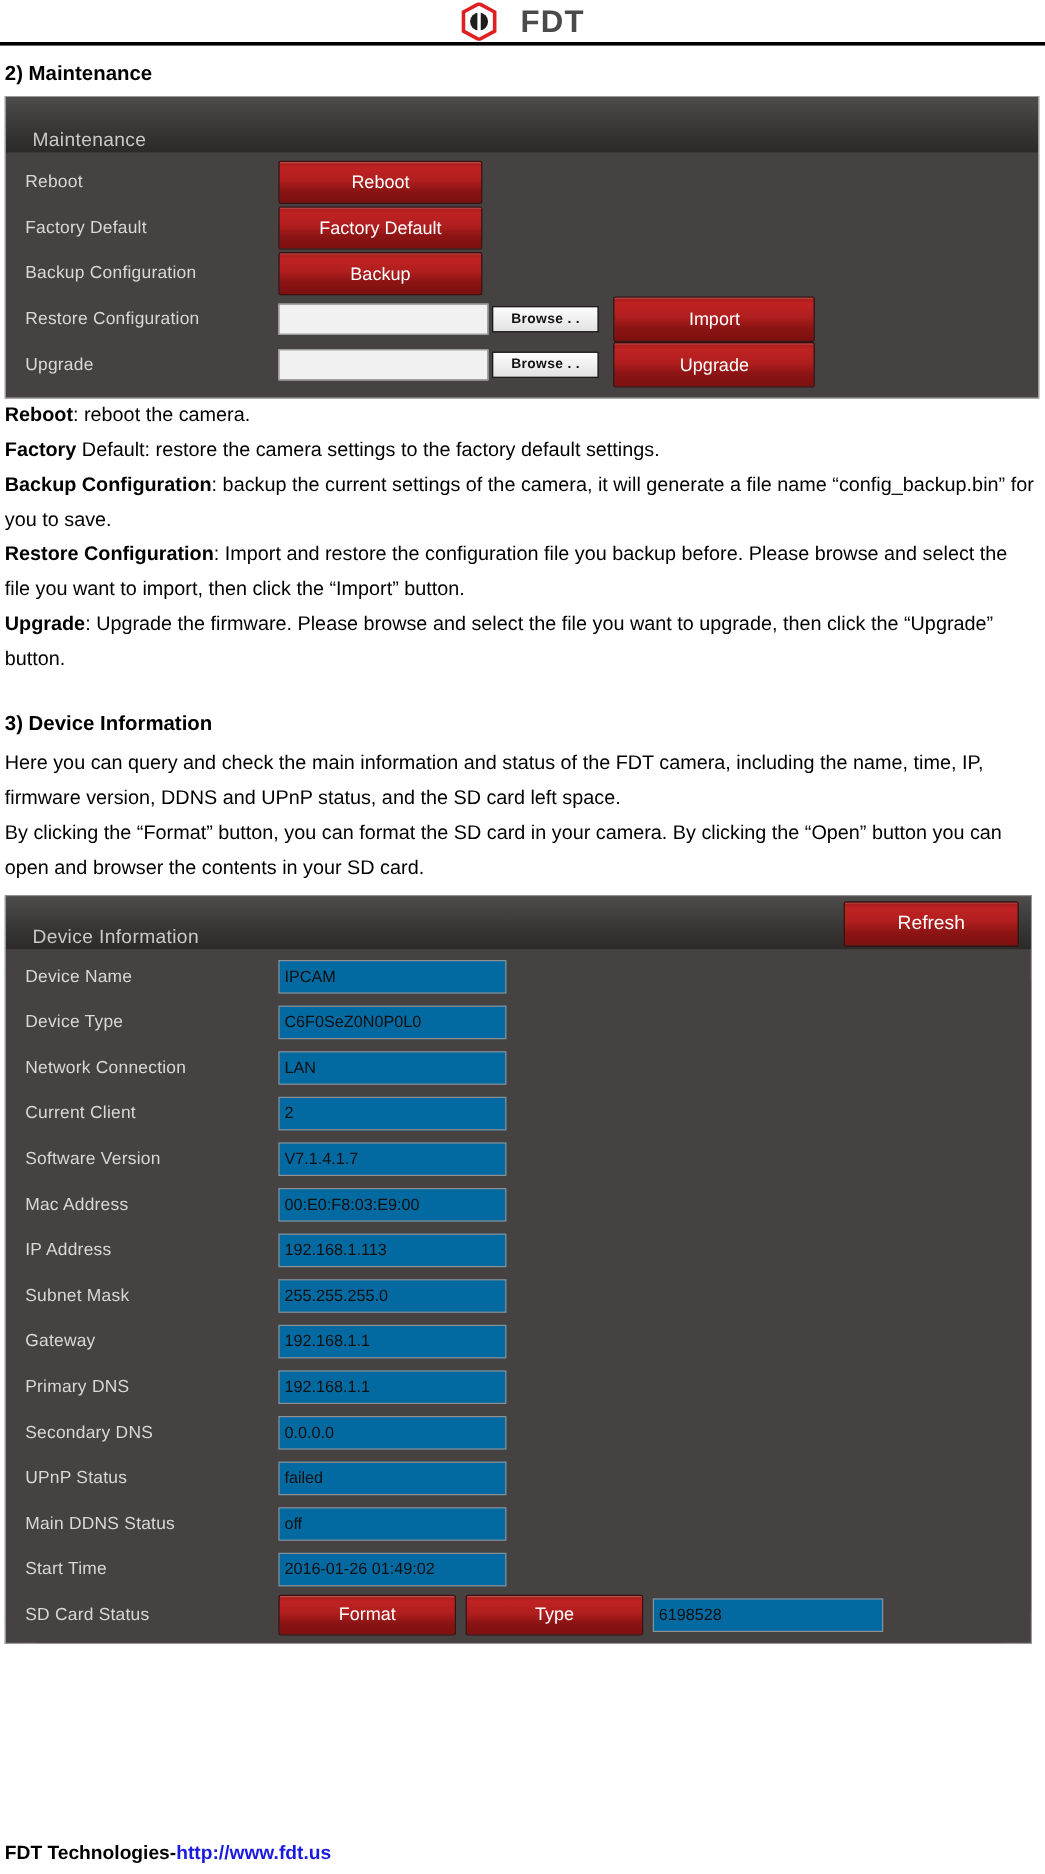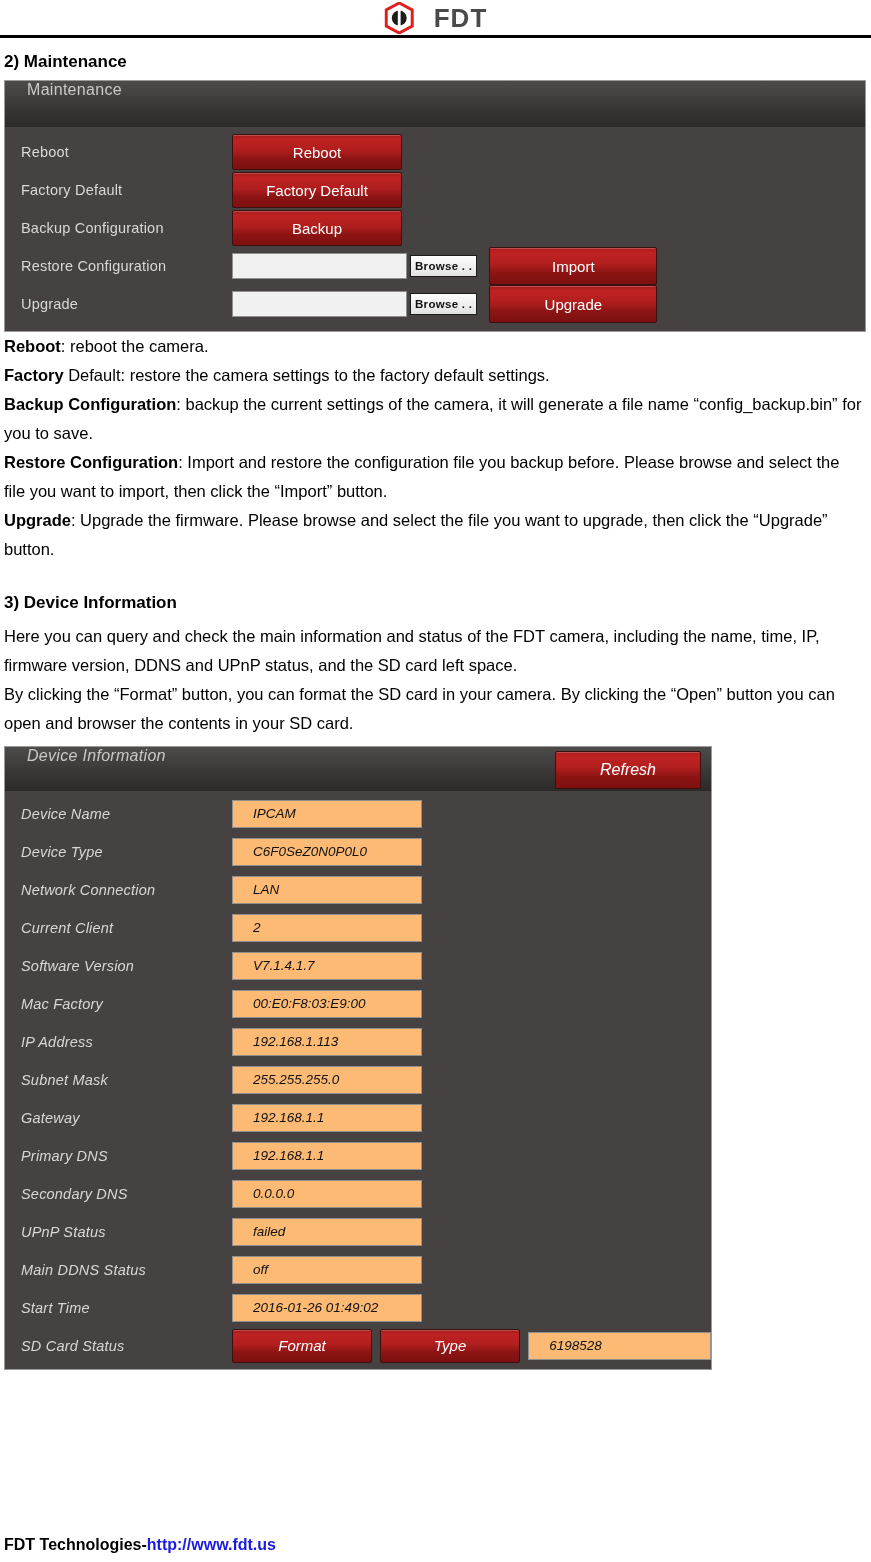--- a/index.html
+++ b/index.html
@@ -62,21 +62,21 @@
   .panel {
     margin-left: 4px;
     border: 1px solid #9a9a9a;
     background: #454241;
   }
   .panel-header {
     height: 46px;
     background: linear-gradient(to bottom, #4e4c4b 0%, #3a3837 55%, #2c2a29 100%);
     position: relative;
     display: flex;
-    align-items: flex-start;
+    align-items: flex-end;
   }
   .panel-title {
     color: #c9c9c9;
     font-size: 16px;
     padding-left: 22px;
     letter-spacing: 0.3px;
   }
   .panel-body {
     background: #454241;
     padding: 6px 0 8px 0;
@@ -127,43 +127,43 @@
   }
 
   
   .txtbox {
     background: #f1f1f1;
     border: 1px solid #8f8f8f;
     height: 26px;
     width: 175px;
   }
   .txtbox-val {
-    background: #fdba74;
+    background: #0369a1;
     border: 1px solid #8f8f8f;
     height: 28px;
     width: 190px;
     color: #111111;
     font-size: 13.5px;
     display: flex;
     align-items: center;
-    padding-left: 20px;
+    padding-left: 4px;
     overflow: hidden;
     white-space: nowrap;
   }
   .txtbox-sd {
     width: 192px;
     height: 28px;
   }
 
   
   .browse {
     background: linear-gradient(to bottom, #fdfdfd 0%, #f0f0f0 50%, #e2e2e2 100%);
     border: 1px solid #1b1b1b;
     height: 22px;
-    padding: 0 4px;
+    padding: 0 15px;
     font-size: 11.5px;
     font-weight: bold;
     color: #111111;
     display: flex;
     align-items: center;
     margin-left: 3px;
     letter-spacing: 0.3px;
     cursor: pointer;
     user-select: none;
   }
@@ -260,21 +260,21 @@
 
 <div class="spacer-block"></div>
 
 <div class="section-heading" style="margin-top:0;">3) Device Information</div>
 
 <div class="body-text">
   <div>Here you can query and check the main information and status of the FDT camera, including the name, time, IP, firmware version, DDNS and UPnP status, and the SD card left space.</div>
   <div>By clicking the “Format” button, you can format the SD card in your camera. By clicking the “Open” button you can open and browser the contents in your SD card.</div>
 </div>
 
-<div class="panel" style="width:708px; margin-top:8px;font-style:italic;">
+<div class="panel" style="width:856px; margin-top:8px;">
   <div class="panel-header" style="height:44px;">
     <span class="panel-title">Device Information</span>
     <div class="btn-red btn-refresh">Refresh</div>
   </div>
   <div class="panel-body" style="padding:4px 0 4px 0;border-radius:29px;">
 
     <div class="row">
       <span class="row-label">Device Name</span>
       <div class="txtbox-val">IPCAM</div>
     </div>
@@ -288,21 +288,21 @@
     </div>
     <div class="row">
       <span class="row-label">Current Client</span>
       <div class="txtbox-val">2</div>
     </div>
     <div class="row">
       <span class="row-label">Software Version</span>
       <div class="txtbox-val">V7.1.4.1.7</div>
     </div>
     <div class="row">
-      <span class="row-label">Mac Factory</span>
+      <span class="row-label">Mac Address</span>
       <div class="txtbox-val">00:E0:F8:03:E9:00</div>
     </div>
     <div class="row">
       <span class="row-label">IP Address</span>
       <div class="txtbox-val">192.168.1.113</div>
     </div>
     <div class="row">
       <span class="row-label">Subnet Mask</span>
       <div class="txtbox-val">255.255.255.0</div>
     </div>

